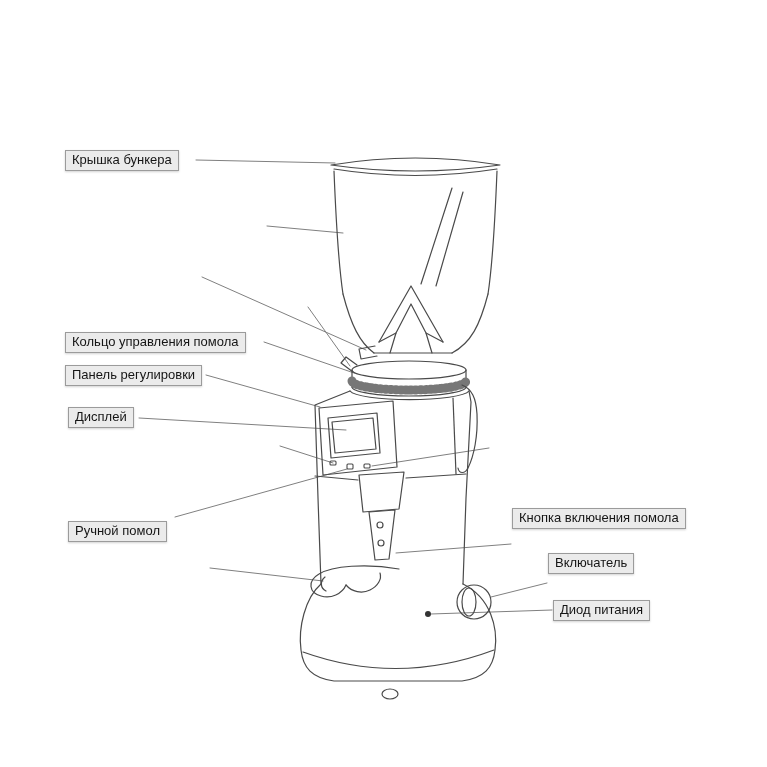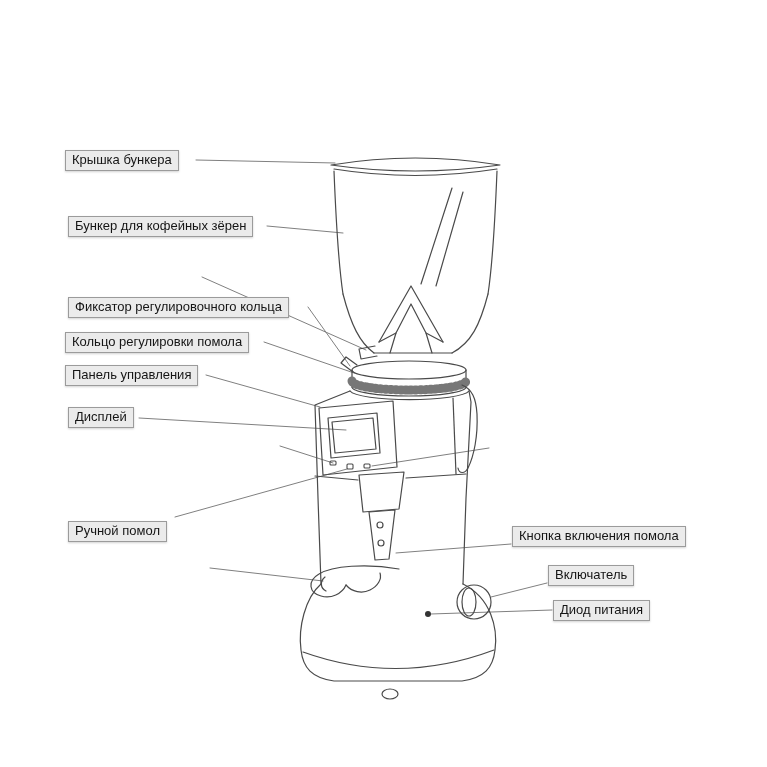--- a/index.html
+++ b/index.html
@@ -130,24 +130,22 @@
 
     <g>
       <circle cx="474" cy="566" r="17"></circle>
       <ellipse cx="469" cy="566" rx="7" ry="14"></ellipse>
     </g>
 
     <circle cx="428" cy="578" r="3" fill="#333" stroke="none"></circle>
   </svg>
 
   <div class="callout" style="left:65px;top:114px">Крышка бункера</div>
-  <div class="callout" style="left:68px;top:180px">Бункер для кофейных зёрен</div>
-  <div class="callout" style="left:68px;top:261px">Фиксатор регулировочного кольца</div>
-  <div class="callout" style="left:65px;top:296px">Кольцо регулировки помола</div>
-  <div class="callout" style="left:65px;top:329px">Панель управления</div>
+  <div class="callout" style="left:65px;top:296px">Кольцо управления помола</div>
+  <div class="callout" style="left:65px;top:329px">Панель регулировки</div>
   <div class="callout" style="left:68px;top:371px">Дисплей</div>
   <div class="callout" style="left:68px;top:485px">Ручной помол</div>
 
-  <div class="callout" style="left:512px;top:490px">Кнопка включения помола</div>
-  <div class="callout" style="left:548px;top:529px">Включатель</div>
+  <div class="callout" style="left:512px;top:472px">Кнопка включения помола</div>
+  <div class="callout" style="left:548px;top:517px">Включатель</div>
   <div class="callout" style="left:553px;top:564px">Диод питания</div>
 
 </div>
 
 </body></html>

